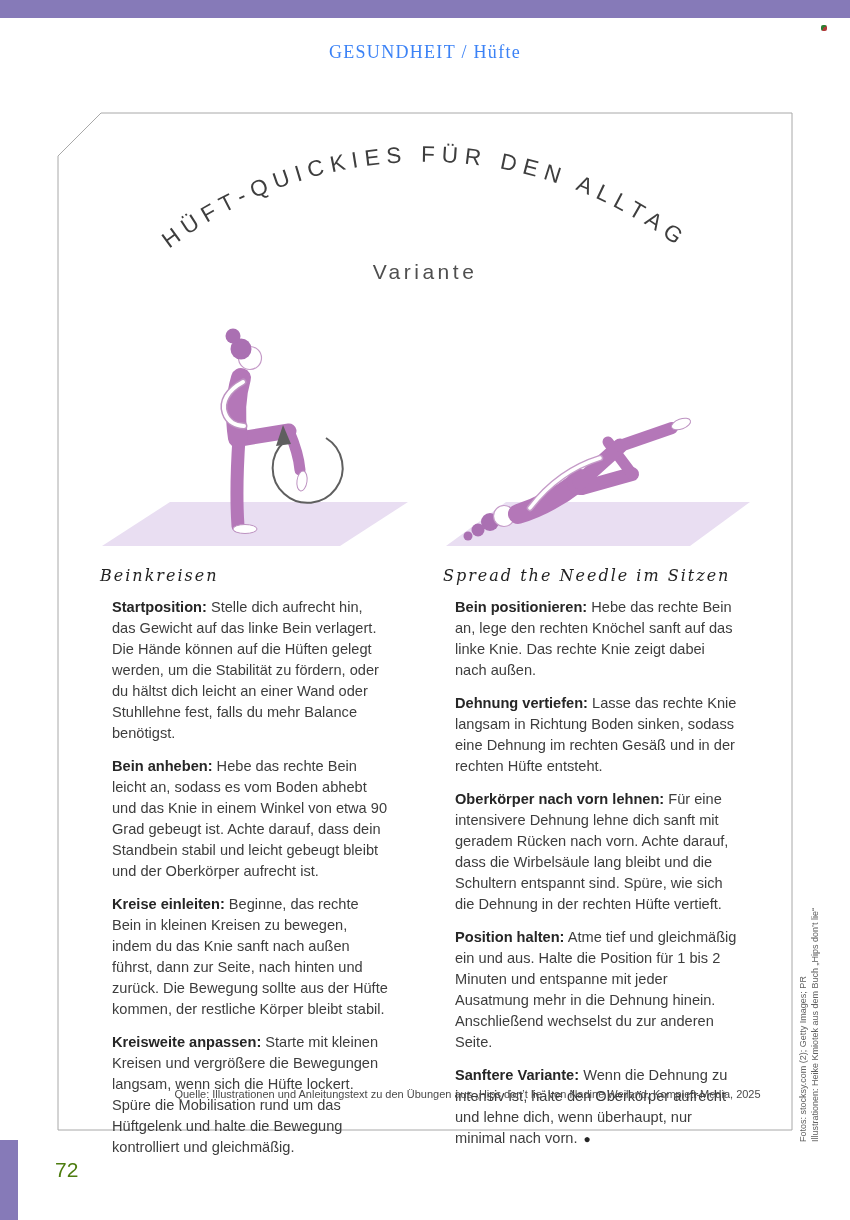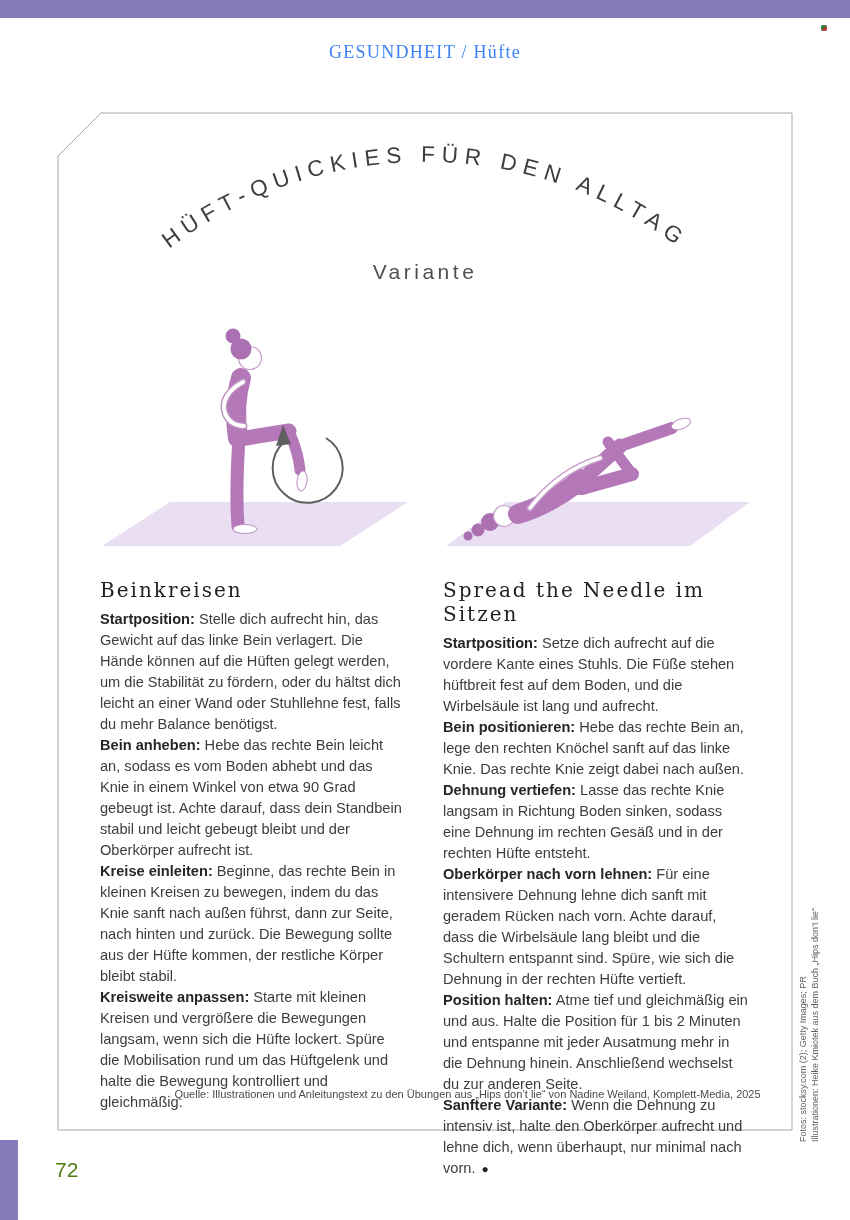--- a/index.html
+++ b/index.html
@@ -25,24 +25,24 @@
   .subtitle {
     position:absolute; top:256px; left:0; width:100%; text-align:center;
     font-size:21px; letter-spacing:3.5px; color:#4f4f4f; line-height:31px;
   }
   .illus-left  { position:absolute; left:92px;  top:318px; width:320px; height:235px; }
   .illus-right { position:absolute; left:438px; top:378px; width:320px; height:175px; }
   .col { position:absolute; top:566px; }
   .col-left  { left:100px; width:302px; }
   .col-right { left:443px; width:306px; }
   .ex-title {
-    font-family:"DejaVu Serif", serif; font-weight:normal;
-    font-size:20px; letter-spacing:2px; color:#222; margin:12px 0 7px 0;
+    font-family:"DejaVu Serif", serif; font-style:italic; font-weight:normal;
+    font-size:16px; letter-spacing:2px; color:#222; margin:0 0 7px 0;
   }
-  .step { margin:0; font-size:14.6px; line-height:21px; color:#3d3d3d; }
+  .step { margin:12px; font-size:14.6px; line-height:21px; color:#3d3d3d; }
   .step strong { color:#262626; }
   .end-mark { margin-left:6px; font-size:12px; color:#262626; }
   .source {
     position:absolute; left:57px; top:1088px; width:821px; text-align:center;
     font-size:11px; color:#4a4a4a;
   }
   .page-number { position:absolute; left:55px; top:1158px; font-size:21px; color:#4d7c0f; }
   .credits {
     position:absolute; left:798px; top:1142px; transform:rotate(-90deg); transform-origin:0 0;
     width:268px; font-size:9px; line-height:11.5px; color:#606060; white-space:nowrap;
@@ -121,21 +121,20 @@
   <div class="col col-left">
     <h2 class="ex-title">Beinkreisen</h2>
     <p class="step"><strong>Startposition:</strong> <span>Stelle dich aufrecht hin, das Gewicht auf das linke Bein verlagert. Die Hände können auf die Hüften gelegt werden, um die Stabilität zu fördern, oder du hältst dich leicht an einer Wand oder Stuhllehne fest, falls du mehr Balance benötigst.</span></p>
     <p class="step"><strong>Bein anheben:</strong> <span>Hebe das rechte Bein leicht an, sodass es vom Boden abhebt und das Knie in einem Winkel von etwa 90 Grad gebeugt ist. Achte darauf, dass dein Standbein stabil und leicht gebeugt bleibt und der Oberkörper aufrecht ist.</span></p>
     <p class="step"><strong>Kreise einleiten:</strong> <span>Beginne, das rechte Bein in kleinen Kreisen zu bewegen, indem du das Knie sanft nach außen führst, dann zur Seite, nach hinten und zurück. Die Bewegung sollte aus der Hüfte kommen, der restliche Körper bleibt stabil.</span></p>
     <p class="step"><strong>Kreisweite anpassen:</strong> <span>Starte mit kleinen Kreisen und vergrößere die Bewegungen langsam, wenn sich die Hüfte lockert. Spüre die Mobilisation rund um das Hüftgelenk und halte die Bewegung kontrolliert und gleichmäßig.</span></p>
   </div>
 
   <div class="col col-right">
     <h2 class="ex-title">Spread the Needle im Sitzen</h2>
-    <p class="step"><strong>Startposition:</strong> <span>Setze dich aufrecht auf die vordere Kante eines Stuhls. Die Füße stehen hüftbreit fest auf dem Boden, und die Wirbelsäule ist lang und aufrecht.</span></p>
     <p class="step"><strong>Bein positionieren:</strong> <span>Hebe das rechte Bein an, lege den rechten Knöchel sanft auf das linke Knie. Das rechte Knie zeigt dabei nach außen.</span></p>
     <p class="step"><strong>Dehnung vertiefen:</strong> <span>Lasse das rechte Knie langsam in Richtung Boden sinken, sodass eine Dehnung im rechten Gesäß und in der rechten Hüfte entsteht.</span></p>
     <p class="step"><strong>Oberkörper nach vorn lehnen:</strong> <span>Für eine intensivere Dehnung lehne dich sanft mit geradem Rücken nach vorn. Achte darauf, dass die Wirbelsäule lang bleibt und die Schultern entspannt sind. Spüre, wie sich die Dehnung in der rechten Hüfte vertieft.</span></p>
     <p class="step"><strong>Position halten:</strong> <span>Atme tief und gleichmäßig ein und aus. Halte die Position für 1 bis 2 Minuten und entspanne mit jeder Ausatmung mehr in die Dehnung hinein. Anschließend wechselst du zur anderen Seite.</span></p>
     <p class="step"><strong>Sanftere Variante:</strong> <span>Wenn die Dehnung zu intensiv ist, halte den Oberkörper aufrecht und lehne dich, wenn überhaupt, nur minimal nach vorn.</span><span class="end-mark">●</span></p>
   </div>
 
   <div class="source">Quelle: Illustrationen und Anleitungstext zu den Übungen aus „Hips don’t lie“ von Nadine Weiland, Komplett-Media, 2025</div>
 
   <div class="credits">

